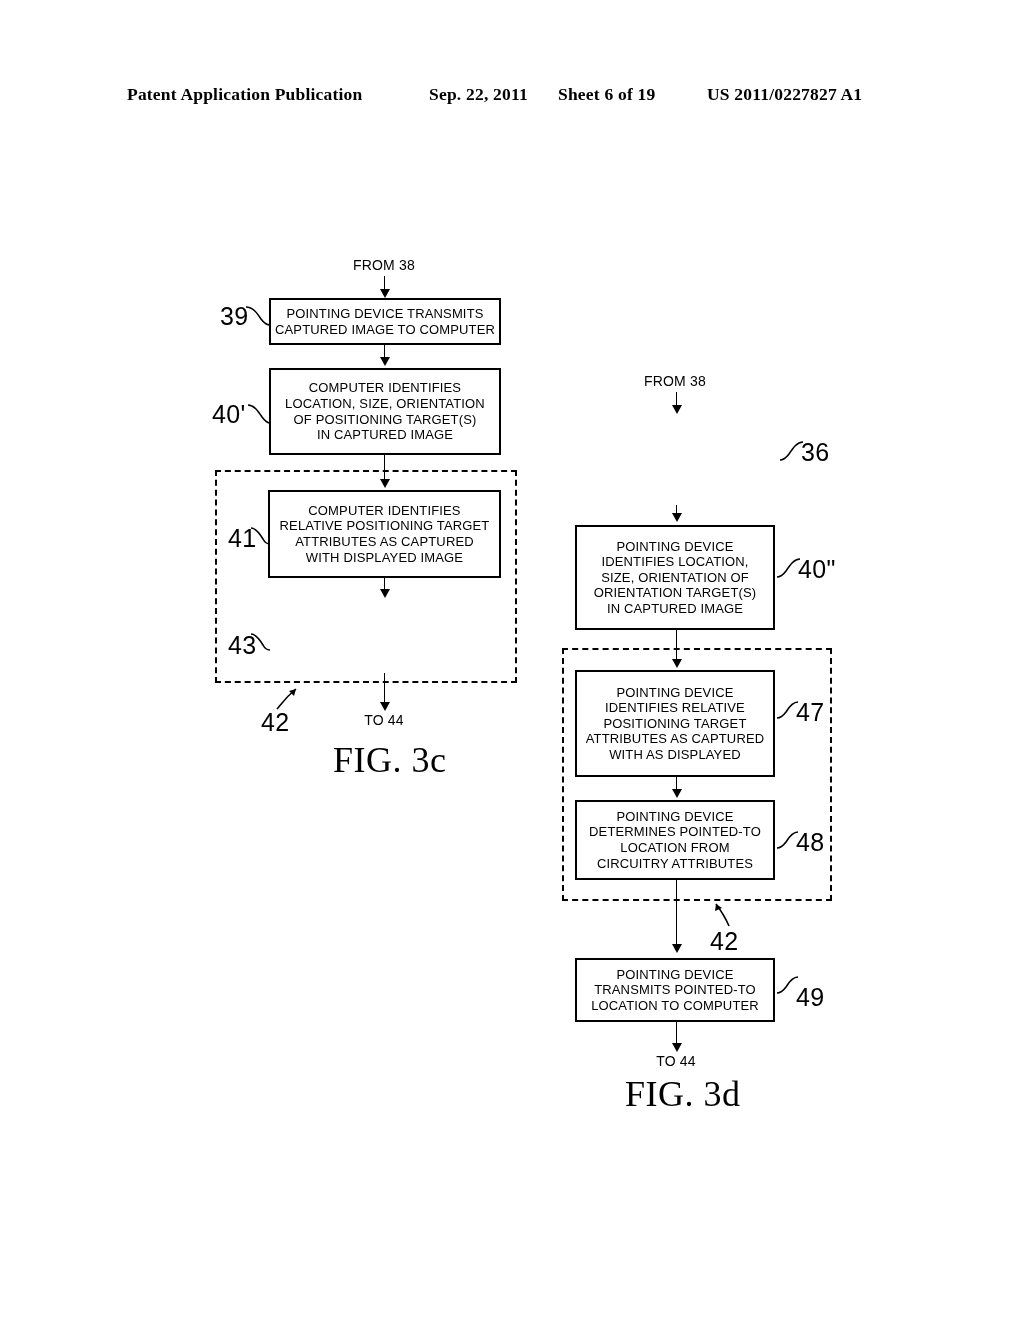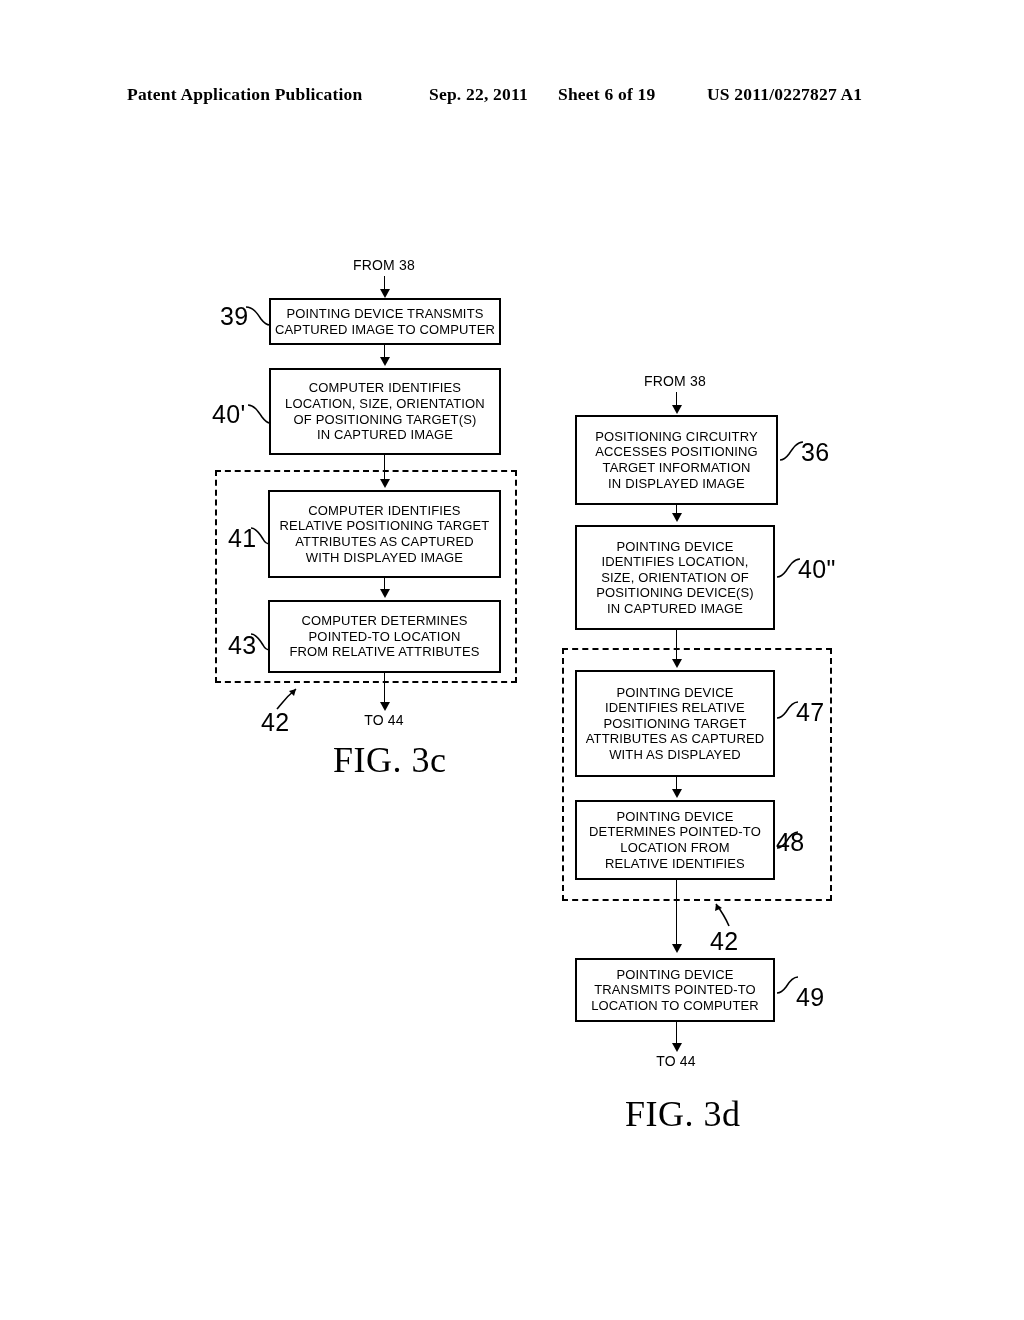--- a/index.html
+++ b/index.html
@@ -165,25 +165,20 @@
     <span class="ln">WITH DISPLAYED IMAGE</span>
   </div>
   <div class="refnum" style="left:228px; top:524px;">41</div>
   <svg class="leader" style="left:250px; top:526px;" width="22" height="24" viewBox="0 0 22 24">
     <path d="M1,2 C6,2 10,8 13,13 C15,17 17,18 20,18" fill="none" stroke="#000" stroke-width="1.6"></path>
   </svg>
 
   <div class="vline" style="left:384px; top:578px; height:12px;"></div>
   <div class="arrowhead" style="left:379.5px; top:589px;"></div>
 
-  <div class="node" style="left:268px; top:600px; width:233px; height:73px;">
-    <span class="ln">COMPUTER DETERMINES</span>
-    <span class="ln">POINTED-TO LOCATION</span>
-    <span class="ln">FROM RELATIVE ATTRIBUTES</span>
-  </div>
   <div class="refnum" style="left:228px; top:631px;">43</div>
   <svg class="leader" style="left:250px; top:632px;" width="22" height="24" viewBox="0 0 22 24">
     <path d="M1,2 C6,2 10,8 13,13 C15,17 17,18 20,18" fill="none" stroke="#000" stroke-width="1.6"></path>
   </svg>
 
   <div class="vline" style="left:384px; top:673px; height:31px;"></div>
   <div class="arrowhead" style="left:379.5px; top:702px;"></div>
   <div class="flowlabel" style="left:334px; top:712px; width:100px;">TO 44</div>
 
   <div class="refnum" style="left:261px; top:708px;">42</div>
@@ -194,39 +189,33 @@
 
   <div class="figcaption" style="left:333px; top:739px;">FIG. 3c</div>
 </div>
 
 <div class="fig" id="fig-3d" style="left:0; top:0; width:1024px; height:1130px;">
 
   <div class="flowlabel" style="left:615px; top:373px; width:120px;">FROM 38</div>
   <div class="vline" style="left:676px; top:392px; height:14px;"></div>
   <div class="arrowhead" style="left:671.5px; top:405px;"></div>
 
-  <div class="node" style="left:575px; top:415px; width:203px; height:90px;">
-    <span class="ln">POSITIONING CIRCUITRY</span>
-    <span class="ln">ACCESSES POSITIONING</span>
-    <span class="ln">TARGET INFORMATION</span>
-    <span class="ln">IN DISPLAYED IMAGE</span>
-  </div>
   <svg class="leader" style="left:778px; top:440px;" width="26" height="24" viewBox="0 0 26 24">
     <path d="M25,2 C19,2 15,8 11,14 C8,18 5,20 2,20" fill="none" stroke="#000" stroke-width="1.6"></path>
   </svg>
   <div class="refnum" style="left:801px; top:438px;">36</div>
 
   <div class="vline" style="left:676px; top:505px; height:9px;"></div>
   <div class="arrowhead" style="left:671.5px; top:513px;"></div>
 
   <div class="node" style="left:575px; top:525px; width:200px; height:105px;">
     <span class="ln">POINTING DEVICE</span>
     <span class="ln">IDENTIFIES LOCATION,</span>
     <span class="ln">SIZE, ORIENTATION OF</span>
-    <span class="ln">POSITIONING DEVICE(S)</span>
+    <span class="ln">ORIENTATION TARGET(S)</span>
     <span class="ln">IN CAPTURED IMAGE</span>
   </div>
   <svg class="leader" style="left:775px; top:557px;" width="26" height="24" viewBox="0 0 26 24">
     <path d="M25,2 C19,2 15,8 11,14 C8,18 5,20 2,20" fill="none" stroke="#000" stroke-width="1.6"></path>
   </svg>
   <div class="refnum" style="left:798px; top:555px;">40"</div>
 
   <div class="dashbox" style="left:562px; top:648px; width:270px; height:253px;"></div>
 
   <div class="vline" style="left:676px; top:630px; height:29px;"></div>
@@ -244,26 +233,26 @@
   </svg>
   <div class="refnum" style="left:796px; top:698px;">47</div>
 
   <div class="vline" style="left:676px; top:777px; height:13px;"></div>
   <div class="arrowhead" style="left:671.5px; top:789px;"></div>
 
   <div class="node" style="left:575px; top:800px; width:200px; height:80px;">
     <span class="ln">POINTING DEVICE</span>
     <span class="ln">DETERMINES POINTED-TO</span>
     <span class="ln">LOCATION FROM</span>
-    <span class="ln">RELATIVE IDENTIFIES</span>
+    <span class="ln">CIRCUITRY ATTRIBUTES</span>
   </div>
   <svg class="leader" style="left:775px; top:830px;" width="24" height="22" viewBox="0 0 24 22">
     <path d="M23,2 C18,2 14,7 11,12 C8,16 5,18 2,18" fill="none" stroke="#000" stroke-width="1.6"></path>
   </svg>
-  <div class="refnum" style="left:776px; top:828px;">48</div>
+  <div class="refnum" style="left:796px; top:828px;">48</div>
 
   <div class="vline" style="left:676px; top:880px; height:65px;"></div>
   <div class="arrowhead" style="left:671.5px; top:944px;"></div>
 
   <svg class="leader" style="left:703px; top:897px;" width="40" height="32" viewBox="0 0 40 32">
     <path d="M26,29 C23,22 19,15 13,7" fill="none" stroke="#000" stroke-width="1.6"></path>
     <path d="M13,7 L12,14 L19,11 Z" fill="#000"></path>
   </svg>
   <div class="refnum" style="left:710px; top:927px;">42</div>
 
@@ -274,14 +263,14 @@
   </div>
   <svg class="leader" style="left:775px; top:975px;" width="24" height="22" viewBox="0 0 24 22">
     <path d="M23,2 C18,2 14,7 11,12 C8,16 5,18 2,18" fill="none" stroke="#000" stroke-width="1.6"></path>
   </svg>
   <div class="refnum" style="left:796px; top:983px;">49</div>
 
   <div class="vline" style="left:676px; top:1022px; height:23px;"></div>
   <div class="arrowhead" style="left:671.5px; top:1043px;"></div>
   <div class="flowlabel" style="left:626px; top:1053px; width:100px;">TO 44</div>
 
-  <div class="figcaption" style="left:625px; top:1073px;margin-top:20px;">FIG. 3d</div>
+  <div class="figcaption" style="left:625px; top:1073px;">FIG. 3d</div>
 </div>
 
 </body></html>

